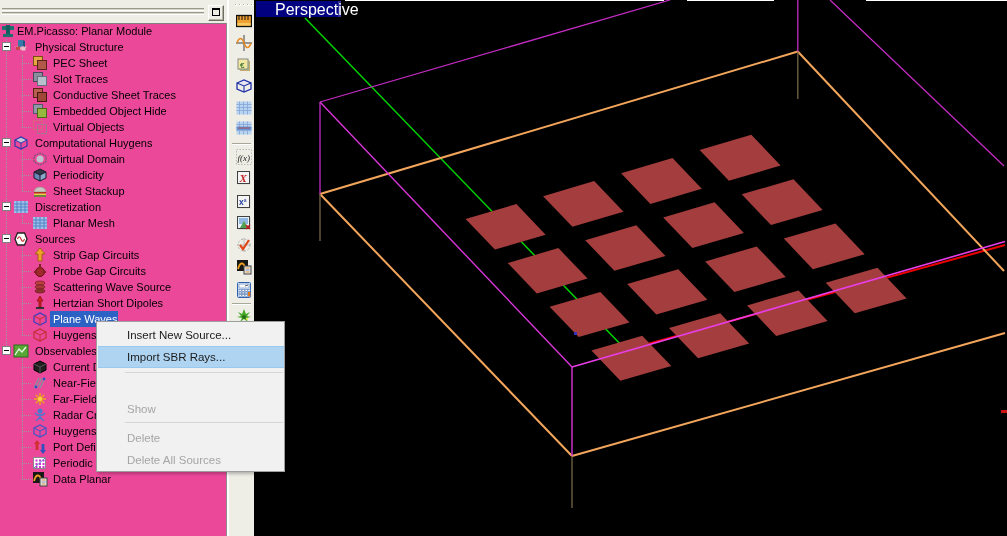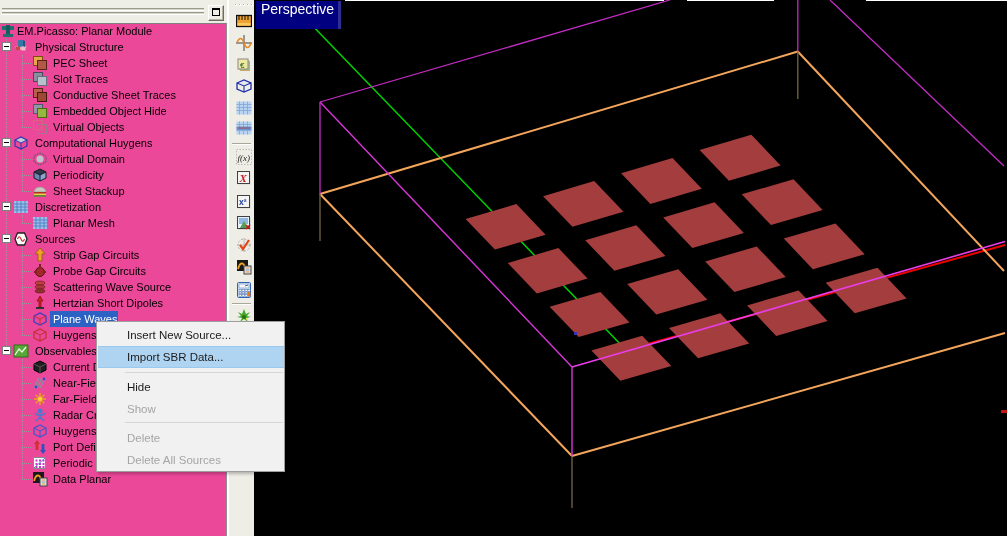--- a/index.html
+++ b/index.html
@@ -1,17 +1,17 @@
 <!DOCTYPE html>
 <html><head><meta charset="utf-8"><style>
 *{margin:0;padding:0;box-sizing:border-box}
 html,body{width:1007px;height:536px;overflow:hidden;background:#fff;font-family:"Liberation Sans",sans-serif}
 #stage{position:absolute;left:0;top:0;width:1007px;height:536px}
 #view3d{position:absolute;left:254px;top:0;width:753px;height:536px;background:#000}
-#persp{position:absolute;left:256px;top:1px;width:85px;height:28px;background:#000080;color:#fff;font-size:14px;line-height:17px;padding-left:5px;border-right:3px solid #2e2e94}
+#persp{position:absolute;left:256px;top:1px;width:85px;height:16px;background:#000080;color:#fff;font-size:16px;line-height:17px;padding-left:19px;border-right:3px solid #2e2e94}
 #panel{position:absolute;left:0;top:0;width:227px;height:536px;background:#fff;border-right:1px solid #8f8f8f}
 #panetop{position:absolute;left:0;top:0;width:227px;height:23px;background:#eeede6}
 .grip{position:absolute;left:2px;width:202px;height:3px;border-top:1px solid #9b9b8d;border-bottom:1px solid #fff;background:#d7d5c8}
 #maxbtn{position:absolute;left:208px;top:5px;width:16px;height:16px;background:#eeede6;border:1px solid;border-color:#fff #6d6d5f #6d6d5f #fff;box-shadow:inset -1px -1px 0 #b4b2a4}
 #maxbtn .g{position:absolute;left:3px;top:2px;width:8px;height:8px;border:1px solid #000;border-top:2px solid #000}
 #tree{position:absolute;left:0;top:23px;width:226px;height:513px;background:#ec4899;border-top:1px solid #808080}
 .trow{position:absolute;font-size:11px;color:#000;white-space:nowrap;line-height:15px;height:15px}
 .tico{position:absolute;width:16px;height:16px}
 .pm{position:absolute;left:2px;width:9px;height:9px;background:#fff;border:1px solid #7f7f7f}
 .pm:after{content:"";position:absolute;left:1px;top:3px;width:5px;height:1px;background:#000}
@@ -407,21 +407,20 @@
         </g>
         <circle cx="8" cy="10" r="2" fill="#287018"></circle>
         <circle cx="11" cy="12" r="1" fill="#e8e830"></circle>
       </svg>
   <div class="tsep" style="top:143px"></div>
   <div class="tsep" style="top:303px"></div>
  </div>
  <div id="menu">
   <div class="mhl"></div>
   <div class="mi" style="top:2px">Insert New Source...</div>
-  <div class="mi" style="top:24px">Import SBR Data...</div>
+  <div class="mi" style="top:24px">Import SBR Rays...</div>
   <div class="msep" style="top:50px"></div>
-  <div class="mi" style="top:54px">Hide</div>
   <div class="mi dis" style="top:76px">Show</div>
   <div class="msep" style="top:100px"></div>
   <div class="mi dis" style="top:105px">Delete</div>
   <div class="mi dis" style="top:127px">Delete All Sources</div>
  </div>
 </div>
 
 </body></html>

